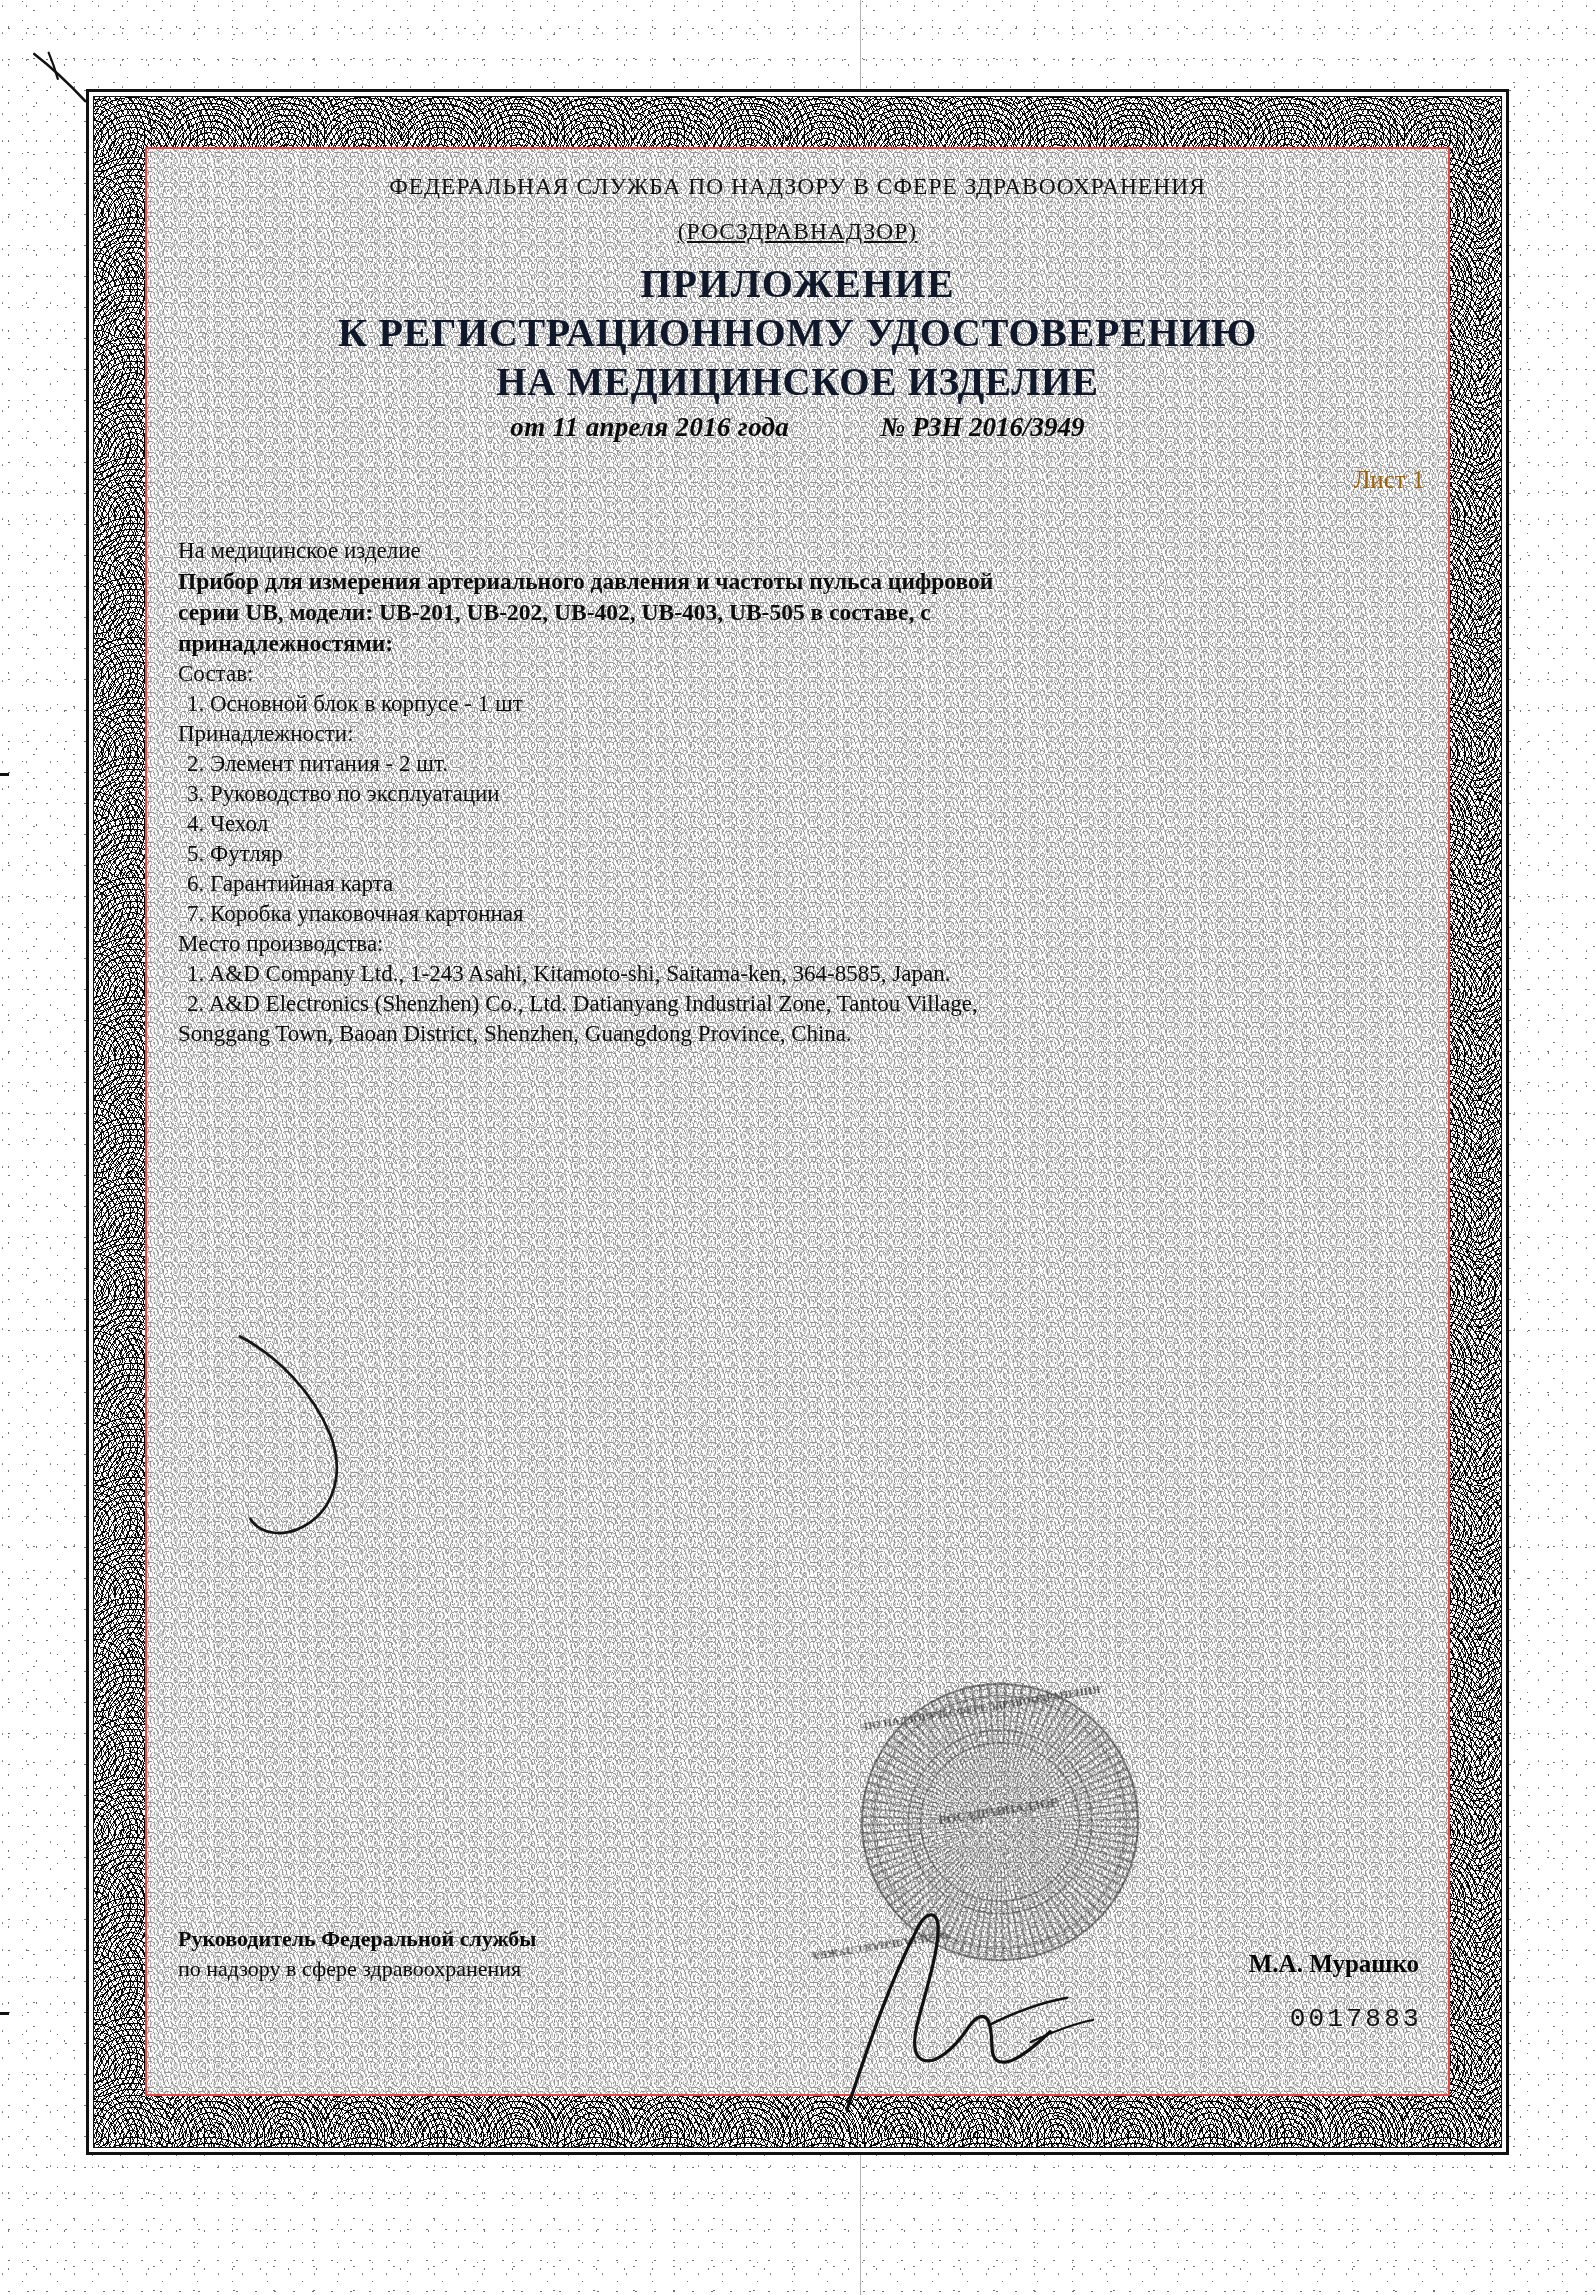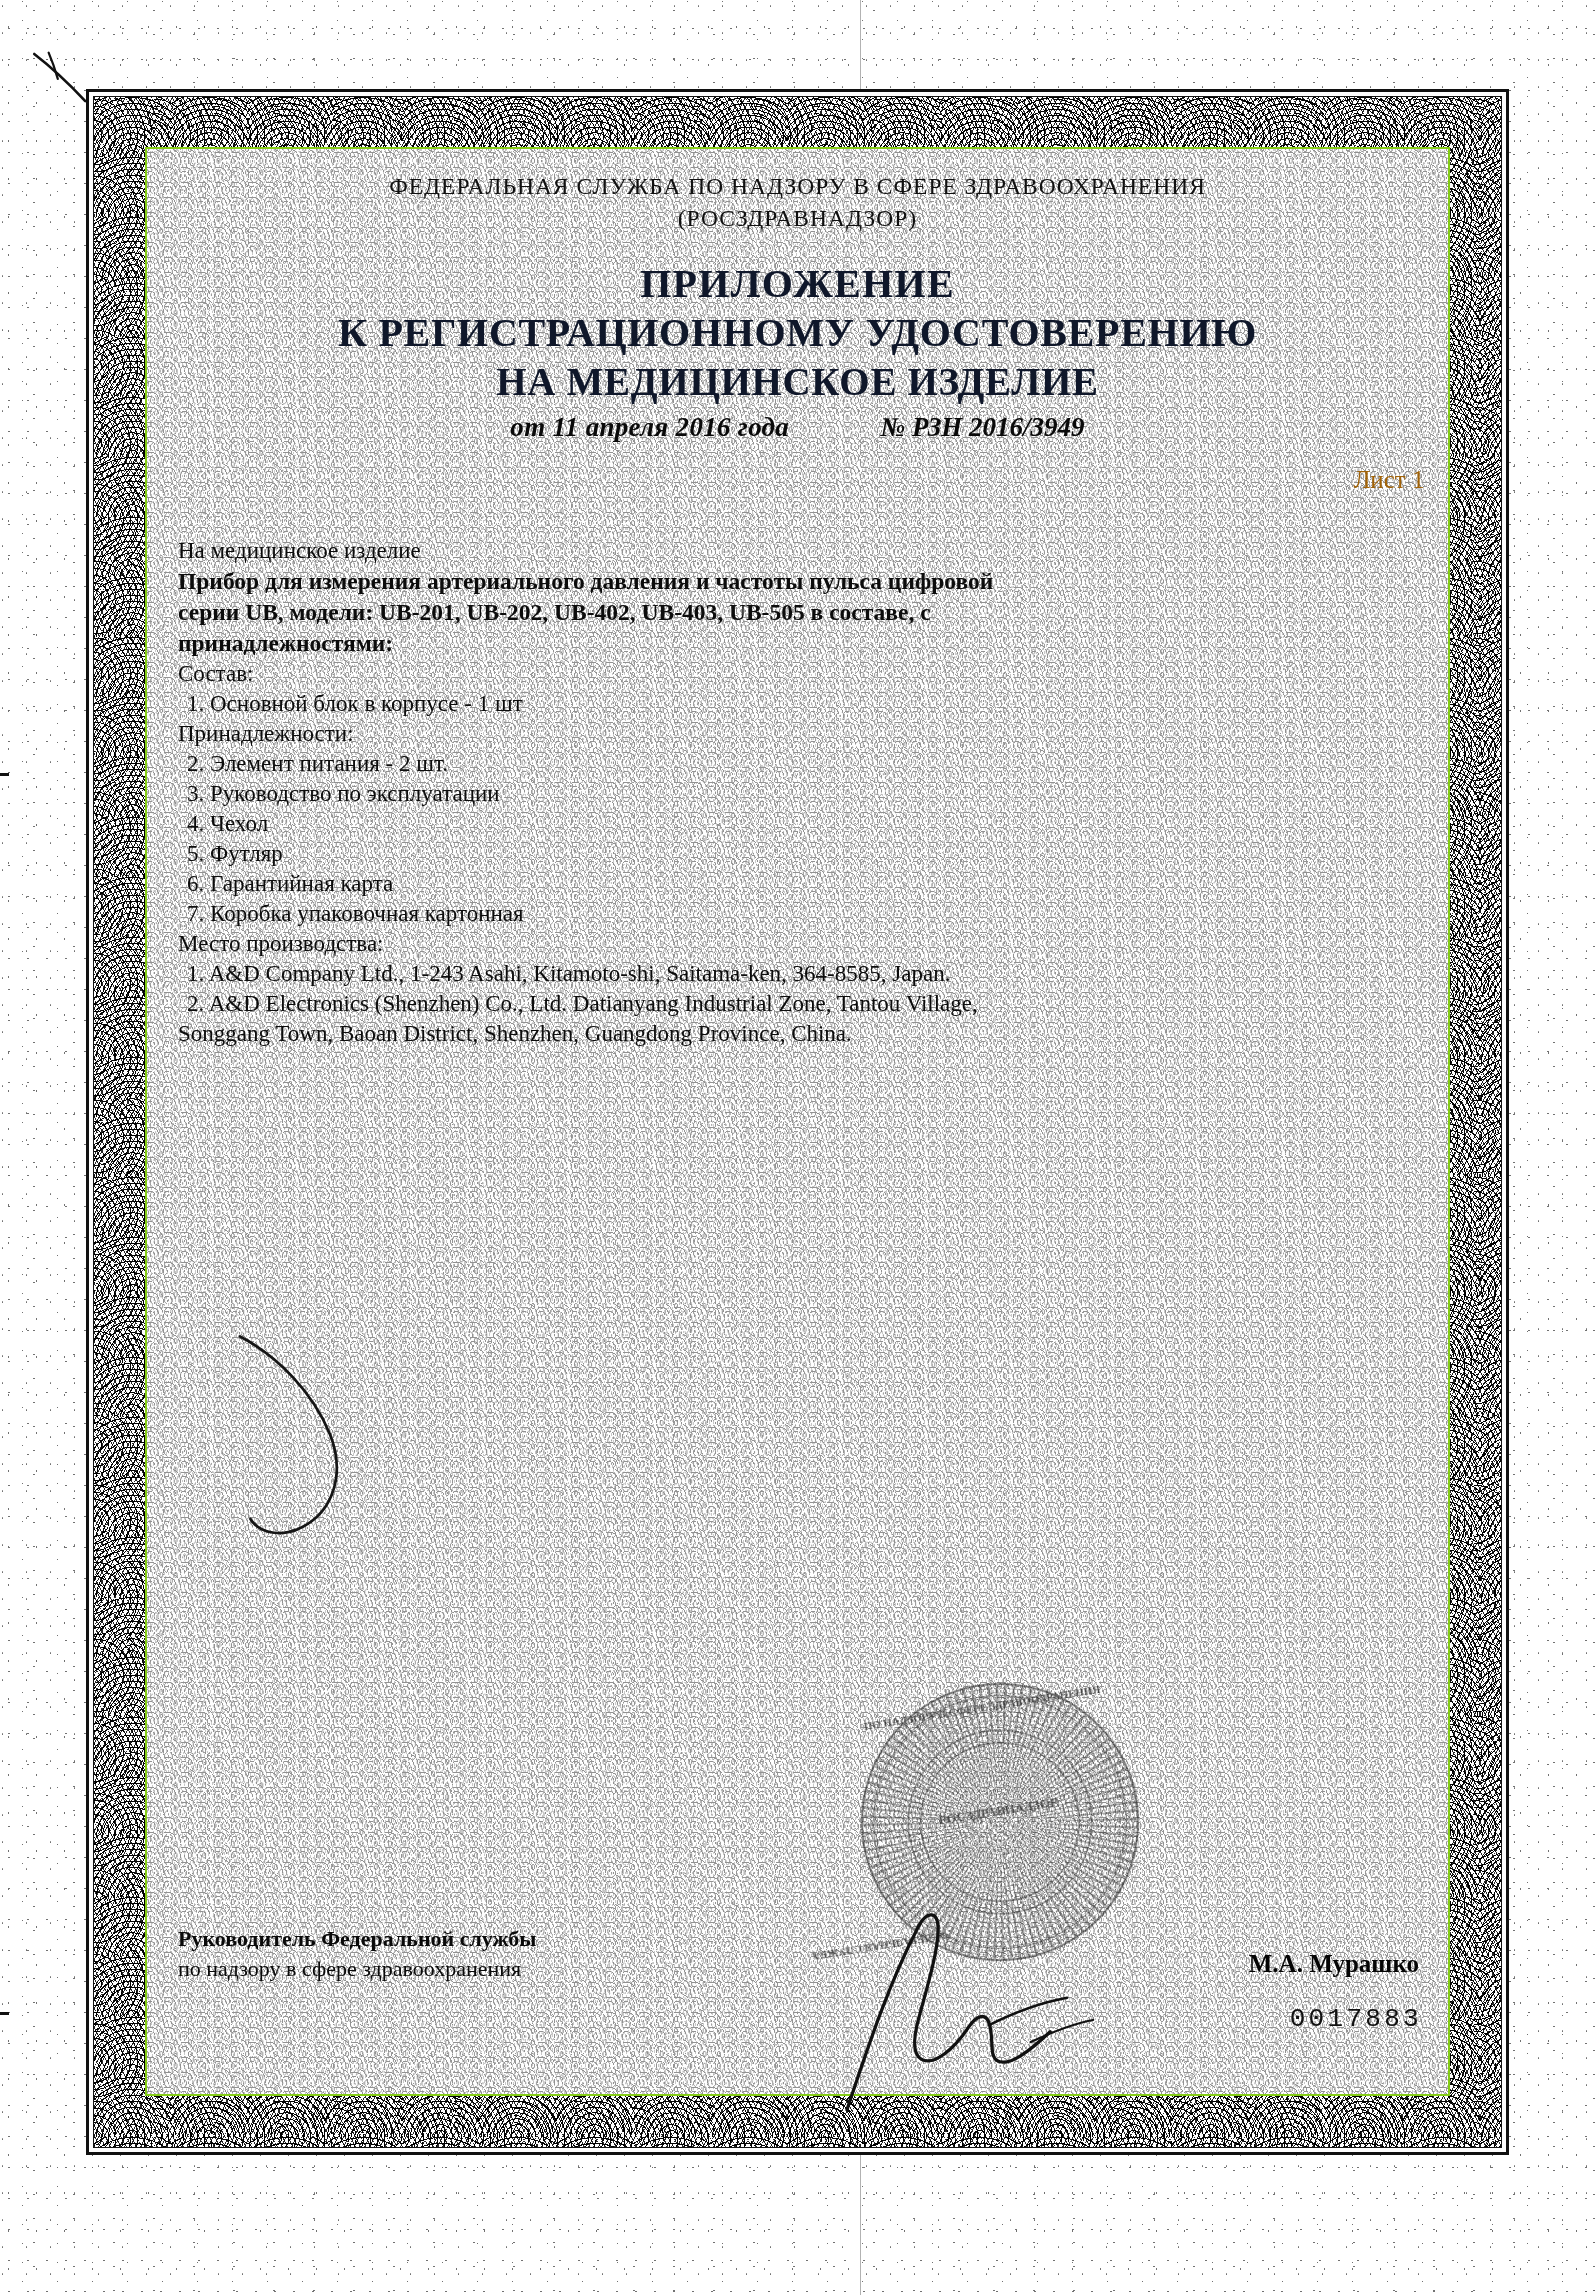--- a/index.html
+++ b/index.html
@@ -78,21 +78,21 @@
       repeating-linear-gradient(118deg, rgba(0,0,0,.85) 0 0.8px, transparent 0.8px 4.6px),
       repeating-linear-gradient(-118deg, rgba(0,0,0,.85) 0 0.8px, transparent 0.8px 4.6px);
     background-size: 77px 60px, 60px 77px, auto, auto;
   }
 
   
   #field {
     position: absolute;
     left: 56px; top: 55px; right: 56px; bottom: 56px;
     background: #fefefe;
-    border: 2px solid #84cc16;
+    border: 2px solid #ef4444;
     box-sizing: border-box;
     overflow: hidden;
   }
 
   
   #field::before {
     content: "";
     position: absolute;
     left: 0; top: 0; right: 0; bottom: 0;
     pointer-events: none;
@@ -114,21 +114,21 @@
   .agency {
     position: absolute;
     left: 0; right: 0;
     text-align: center;
     font-size: 23.5px;
     letter-spacing: 1px;
     color: #101010;
     white-space: nowrap;
   }
   .agency.l1 { top: 23.5px; }
-  .agency.l2 { top: 56px; }
+  .agency.l2 { top: 69px; text-decoration: underline; }
 
   .title {
     position: absolute;
     left: 0; right: 0;
     text-align: center;
     font-weight: bold;
     color: #0f172a;
     white-space: nowrap;
   }
   .title.t1 { top: 111px; font-size: 40px; letter-spacing: 1.3px; }

